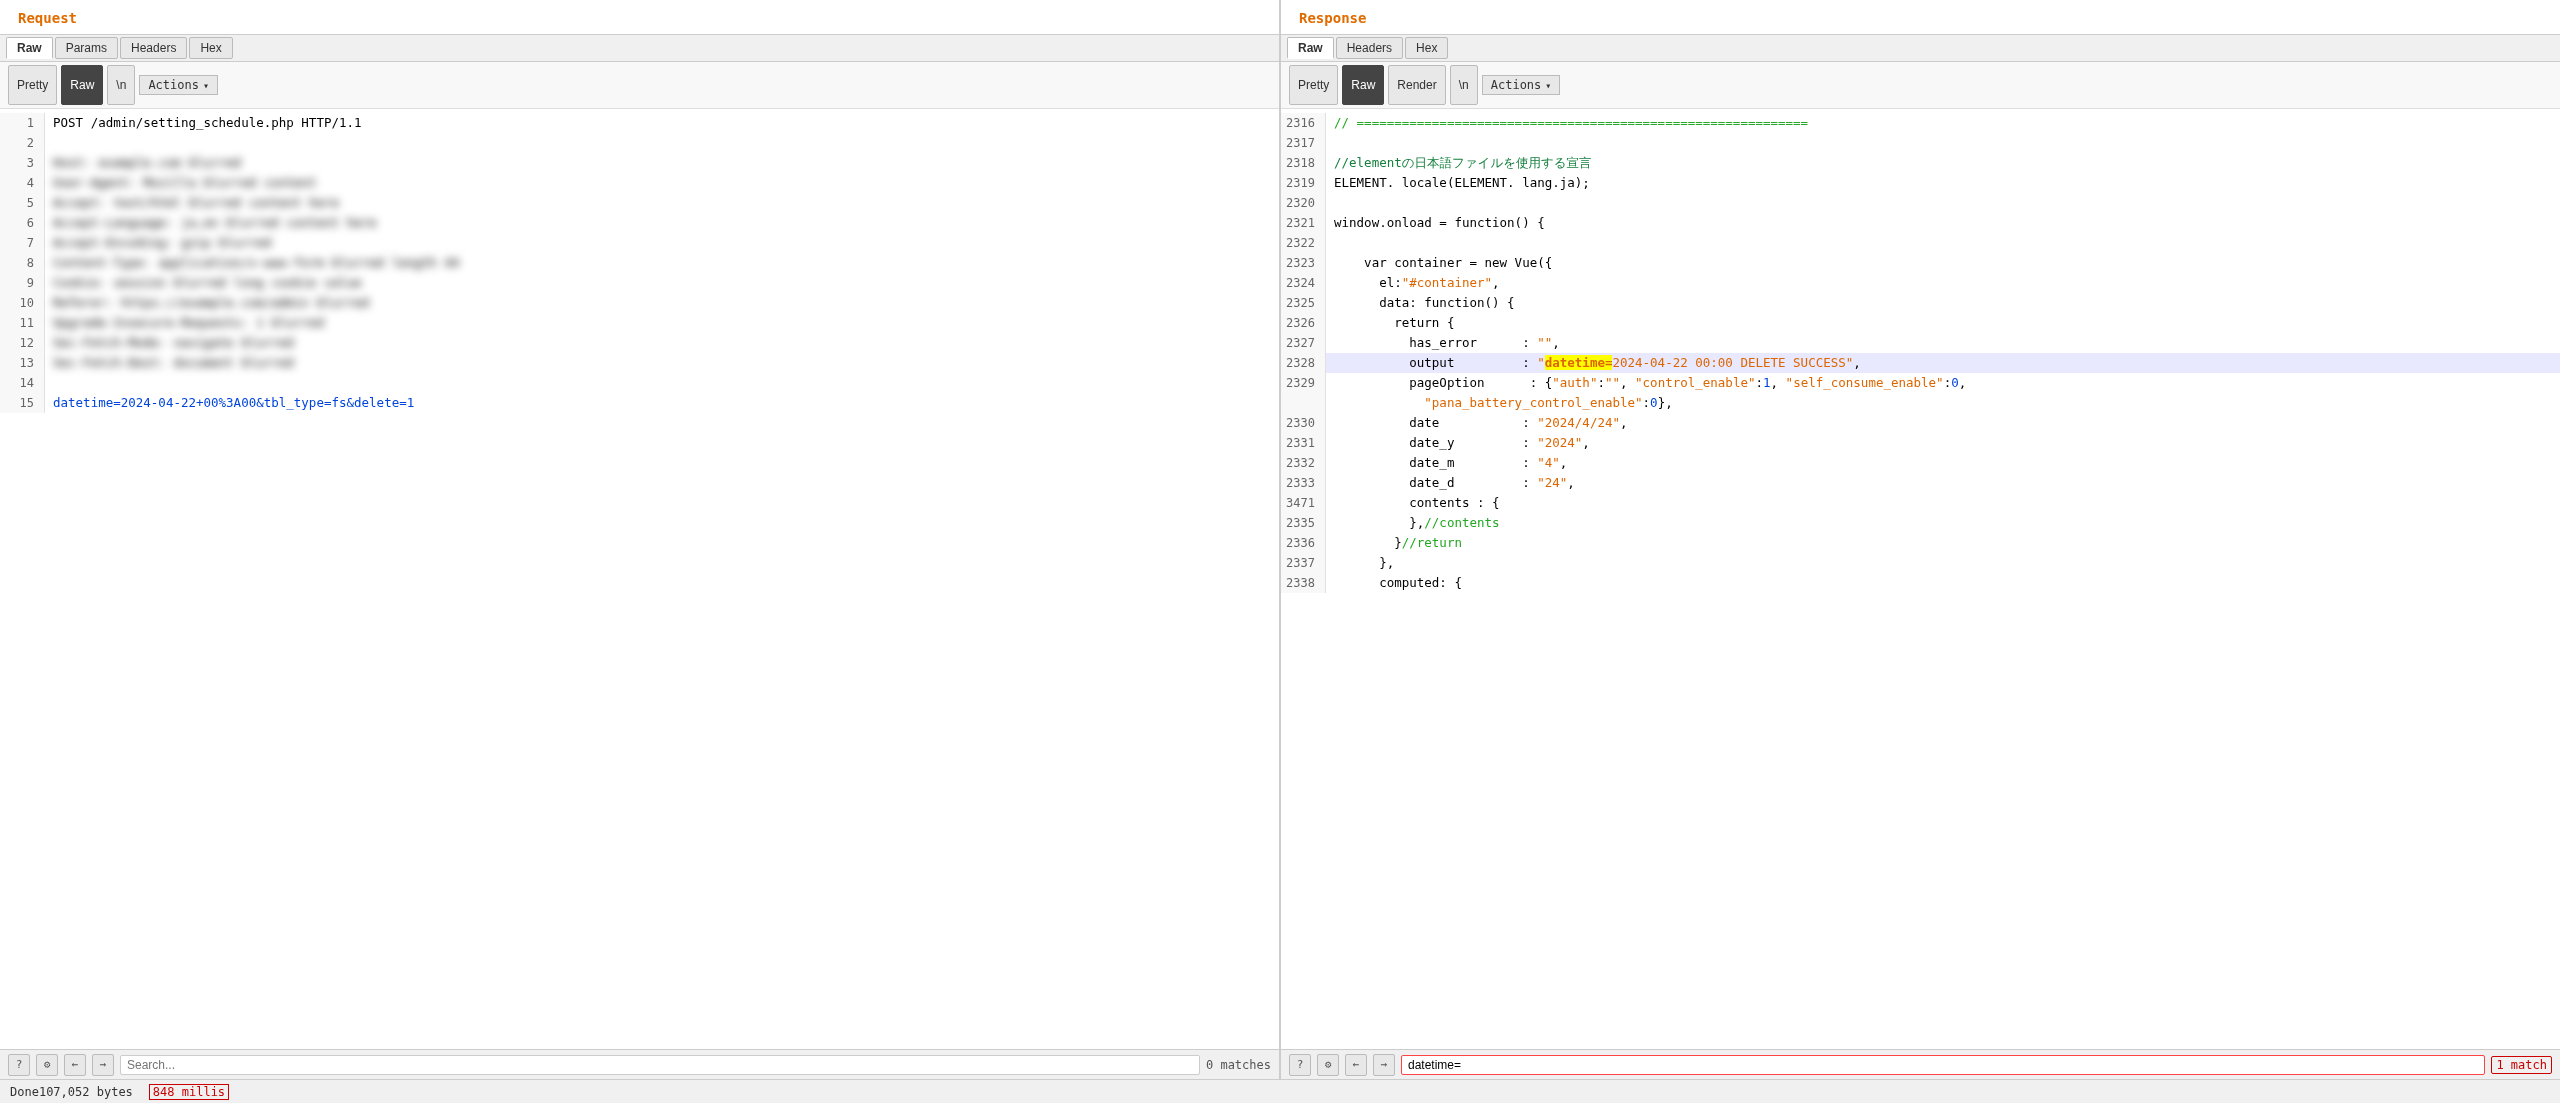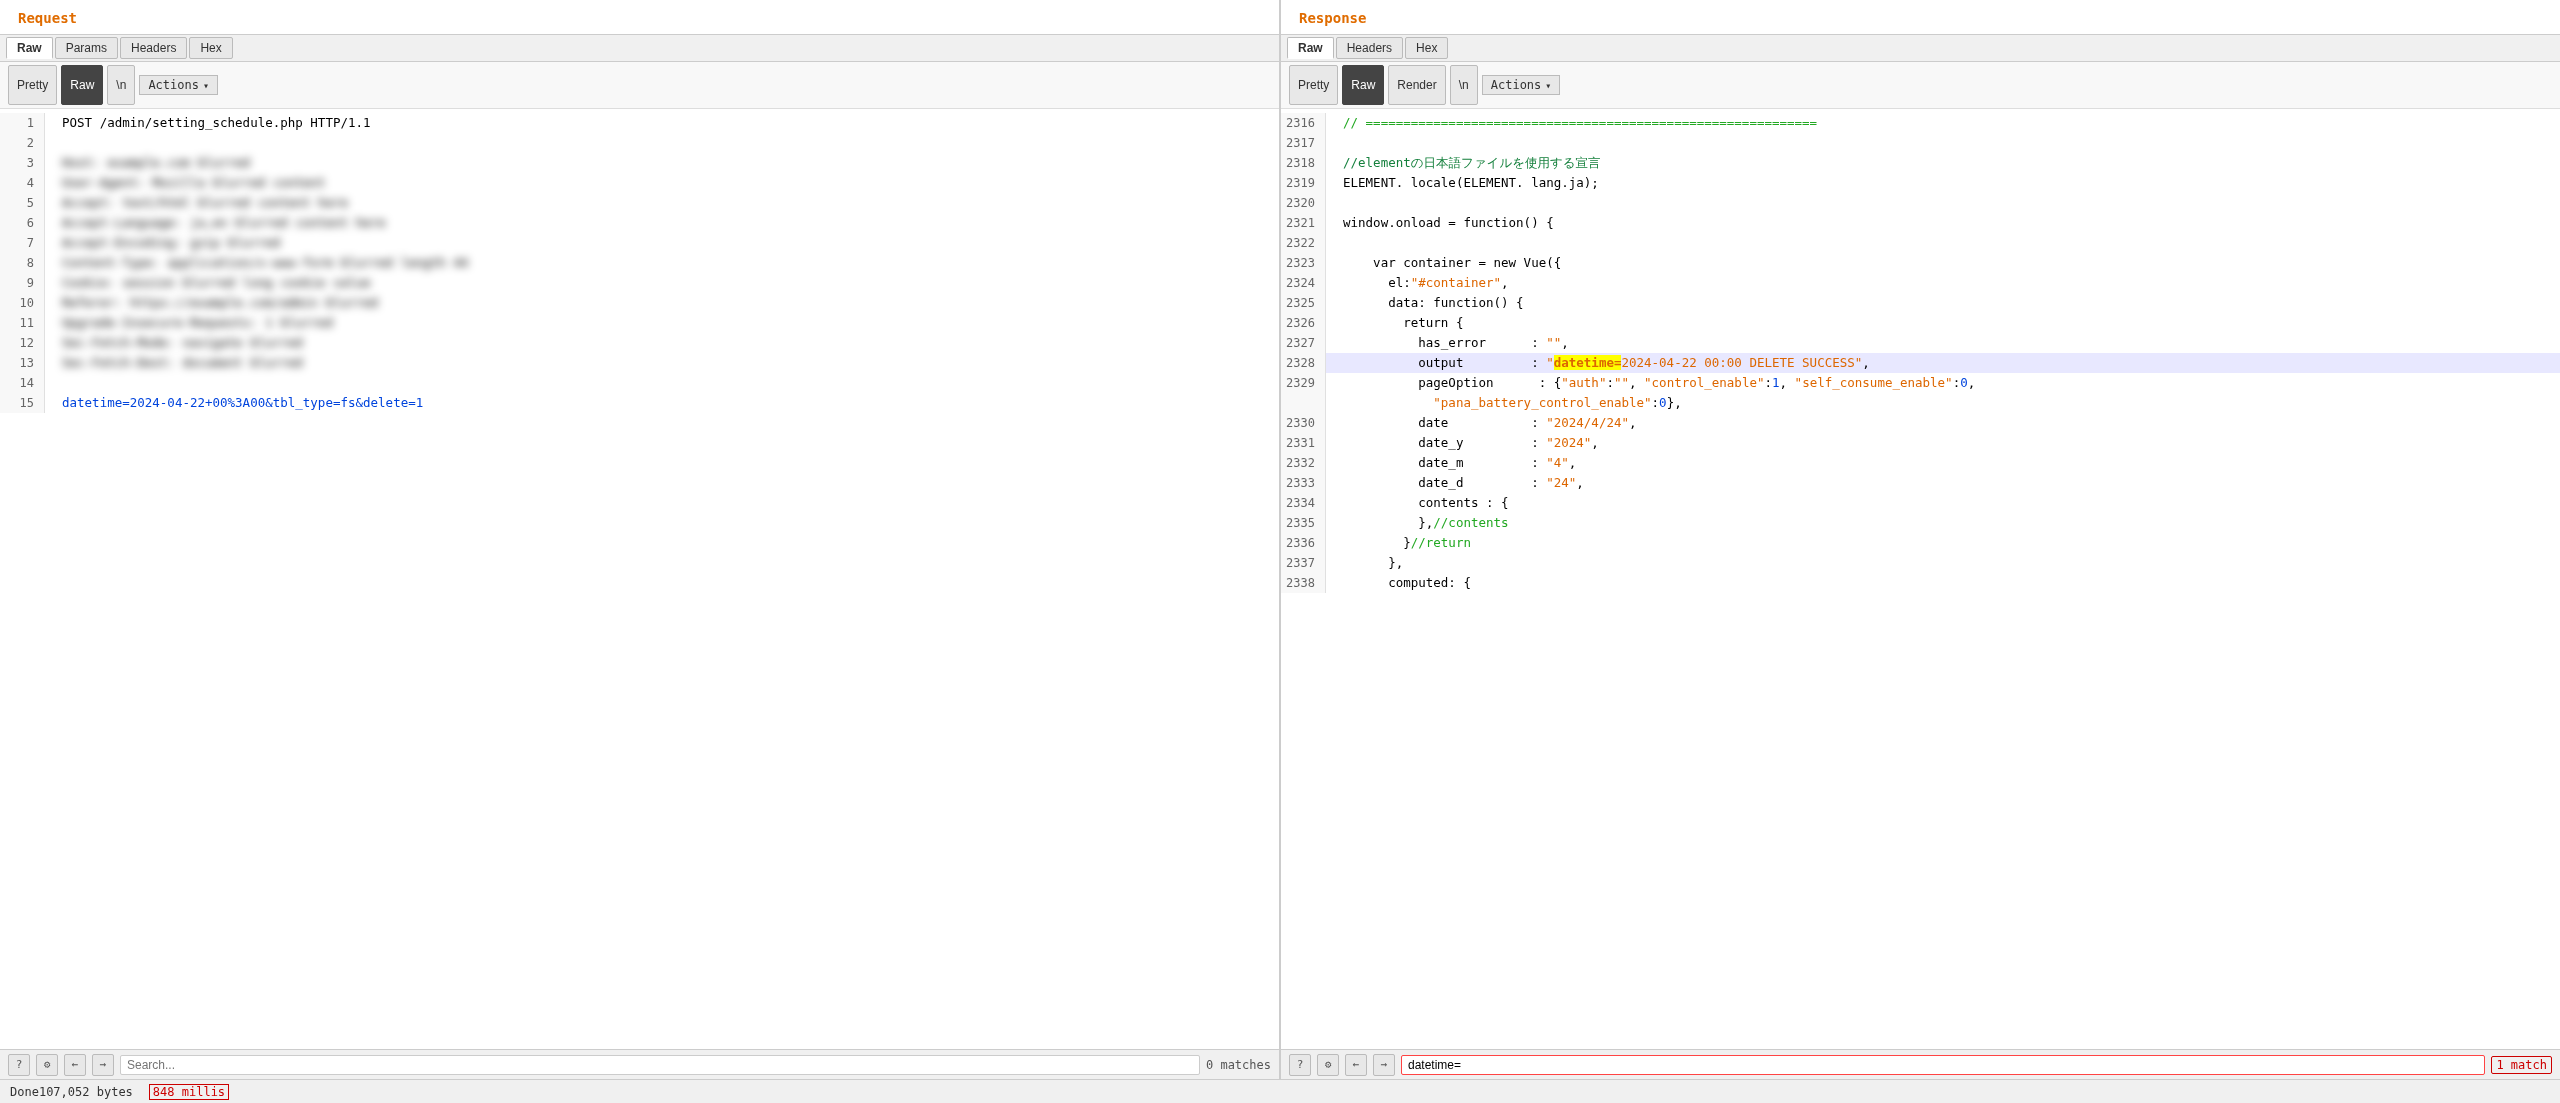--- a/index.html
+++ b/index.html
@@ -120,21 +120,20 @@
       font-size: 12px;
       background: #f8f8f8;
       border-right: 1px solid #e0e0e0;
       margin-right: 8px;
     }
     .line-content {
       flex: 1;
       white-space: pre;
       font-size: 12.5px;
       padding-right: 8px;
-      margin-left: 9px;
     }
     .blurred-text {
       filter: blur(4px);
       user-select: none;
     }
     .c-green { color: #22a822; }
     .c-blue { color: #0044dd; }
     .c-orange { color: #dd6600; }
     .c-teal { color: #15803d; }
     .highlight-bg { background: #ffff00; font-weight: bold; }
@@ -428,21 +427,21 @@
         </div>
         <div class="code-line">
           <span class="line-num">2332</span>
           <span class="line-content">          date_m         : <span class="c-orange">"4"</span>,</span>
         </div>
         <div class="code-line">
           <span class="line-num">2333</span>
           <span class="line-content">          date_d         : <span class="c-orange">"24"</span>,</span>
         </div>
         <div class="code-line">
-          <span class="line-num">2334</span>
+          <span class="line-num">3471</span>
           <span class="line-content">          contents : {</span>
         </div>
         <div class="code-line">
           <span class="line-num">2335</span>
           <span class="line-content">          },<span class="c-green">//contents</span></span>
         </div>
         <div class="code-line">
           <span class="line-num">2336</span>
           <span class="line-content">        }<span class="c-green">//return</span></span>
         </div>

